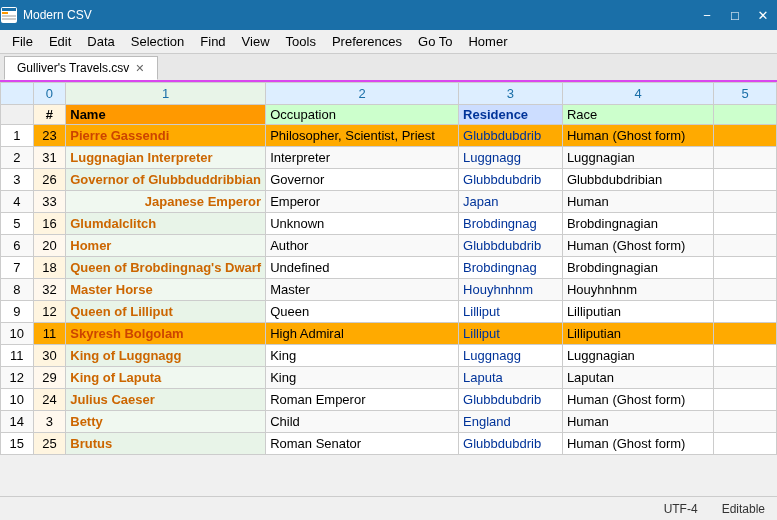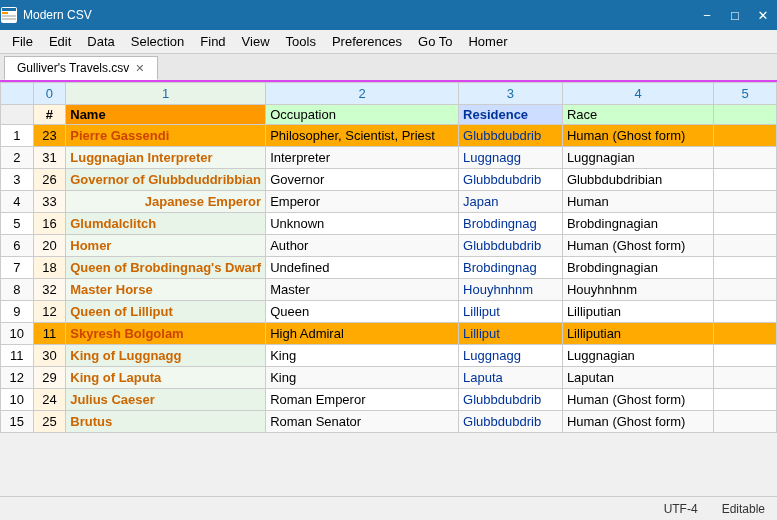--- a/index.html
+++ b/index.html
@@ -323,20 +323,29 @@
         <tr class="data-row">
           <td class="rownum">10</td>
           <td style="text-align: center; background: rgb(255, 245, 224);">24</td>
           <td style="background: rgb(232, 244, 232); color: rgb(204, 102, 0); font-weight: bold;">Julius Caeser</td>
           <td>Roman Emperor</td>
           <td style="color: rgb(0, 51, 153);">Glubbdubdrib</td>
           <td>Human (Ghost form)</td>
           <td></td>
         </tr>
         <tr class="data-row">
+          <td class="rownum">14</td>
+          <td style="text-align: center; background: rgb(255, 248, 238);">3</td>
+          <td style="background: rgb(240, 248, 240); color: rgb(204, 102, 0); font-weight: bold;">Betty</td>
+          <td>Child</td>
+          <td style="color: rgb(0, 51, 153);">England</td>
+          <td>Human</td>
+          <td></td>
+        </tr>
+        <tr class="data-row">
           <td class="rownum">15</td>
           <td style="text-align: center; background: rgb(255, 245, 224);">25</td>
           <td style="background: rgb(232, 244, 232); color: rgb(204, 102, 0); font-weight: bold;">Brutus</td>
           <td>Roman Senator</td>
           <td style="color: rgb(0, 51, 153);">Glubbdubdrib</td>
           <td>Human (Ghost form)</td>
           <td></td>
         </tr>
       </tbody>
   </table>

